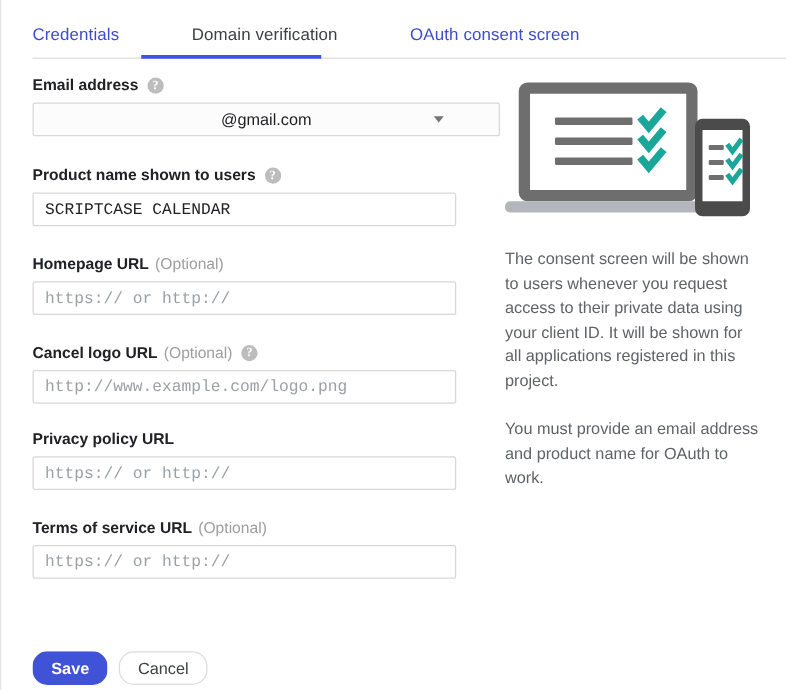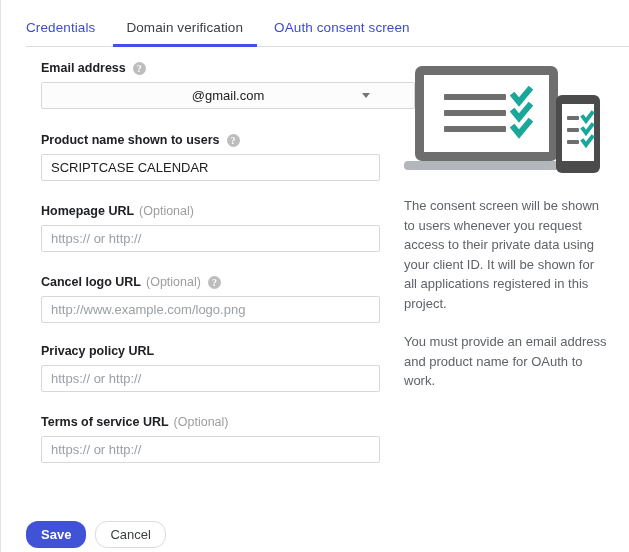--- a/index.html
+++ b/index.html
@@ -28,20 +28,21 @@
     left: 0; top: 0;
     width: 629px;
     height: 48px;
   }
   .tabs-row {
     position: absolute;
     left: 25px;
     top: 20px;
     display: flex;
     align-items: center;
+    gap: 27px;
   }
   .tab {
     font-size: 13.5px;
     line-height: 16px;
     letter-spacing: 0.1px;
     color: #3c4ccf;
     padding: 0 0 0 0;
     margin-right: 31px;
     cursor: pointer;
     white-space: nowrap;
@@ -65,21 +66,21 @@
     background: #dddddd;
   }
 
   
   .form-col {
     position: absolute;
     left: 25px;
     top: 60px;
     width: 340px;
   }
-  .field { margin-bottom: 0; margin-left: 15px; }
+  .field { margin-bottom: 0; }
   .label-row {
     display: flex;
     align-items: center;
     font-size: 12.5px;
     font-weight: bold;
     color: #202124;
     line-height: 16px;
     margin-bottom: 6px;
   }
   .label-optional {
@@ -111,21 +112,21 @@
     margin-bottom: 7px;
     font-weight: normal;
   }
   .input {
     box-sizing: border-box;
     width: 339px;
     height: 27px;
     border: 1px solid #d8d8d8;
     border-radius: 2px;
     background: #ffffff;
-    font-family: Liberation Sans, sans-serif;
+    font-family: Liberation Mono, monospace;
     font-size: 13px;
     color: #202124;
     padding: 0 9px;
     outline: none;
   }
   .input::placeholder { color: #9aa0a6; }
   .select-wrap { position: relative; width: 339px; height: 27px; }
   .select-box {
     box-sizing: border-box;
     width: 374px;

